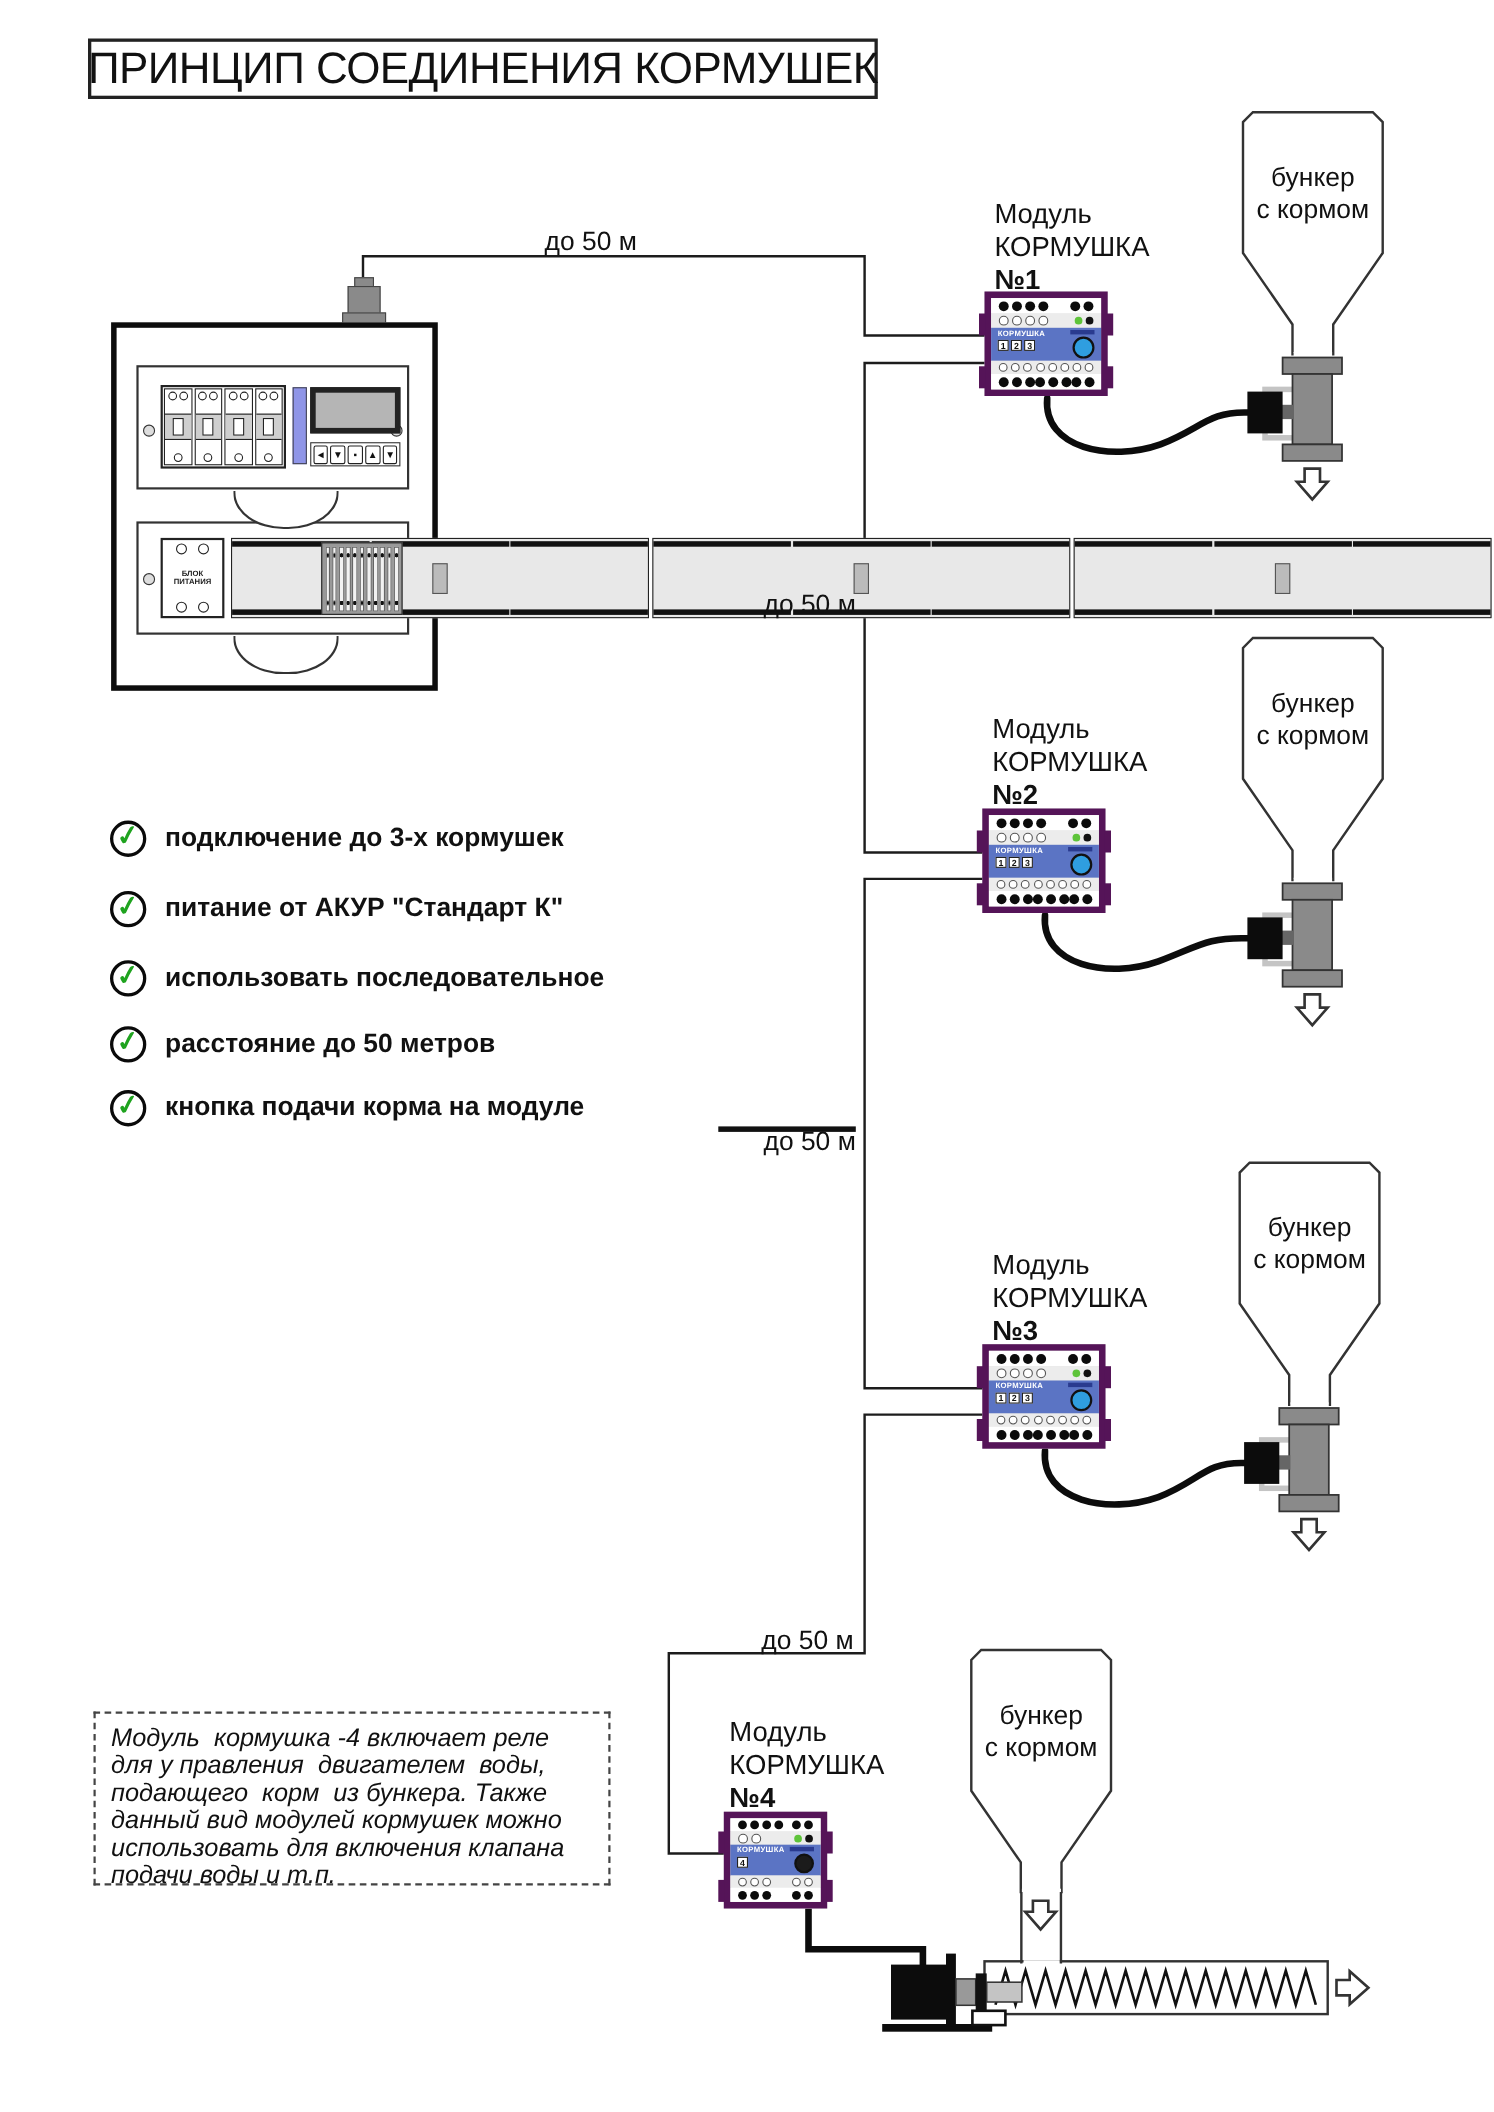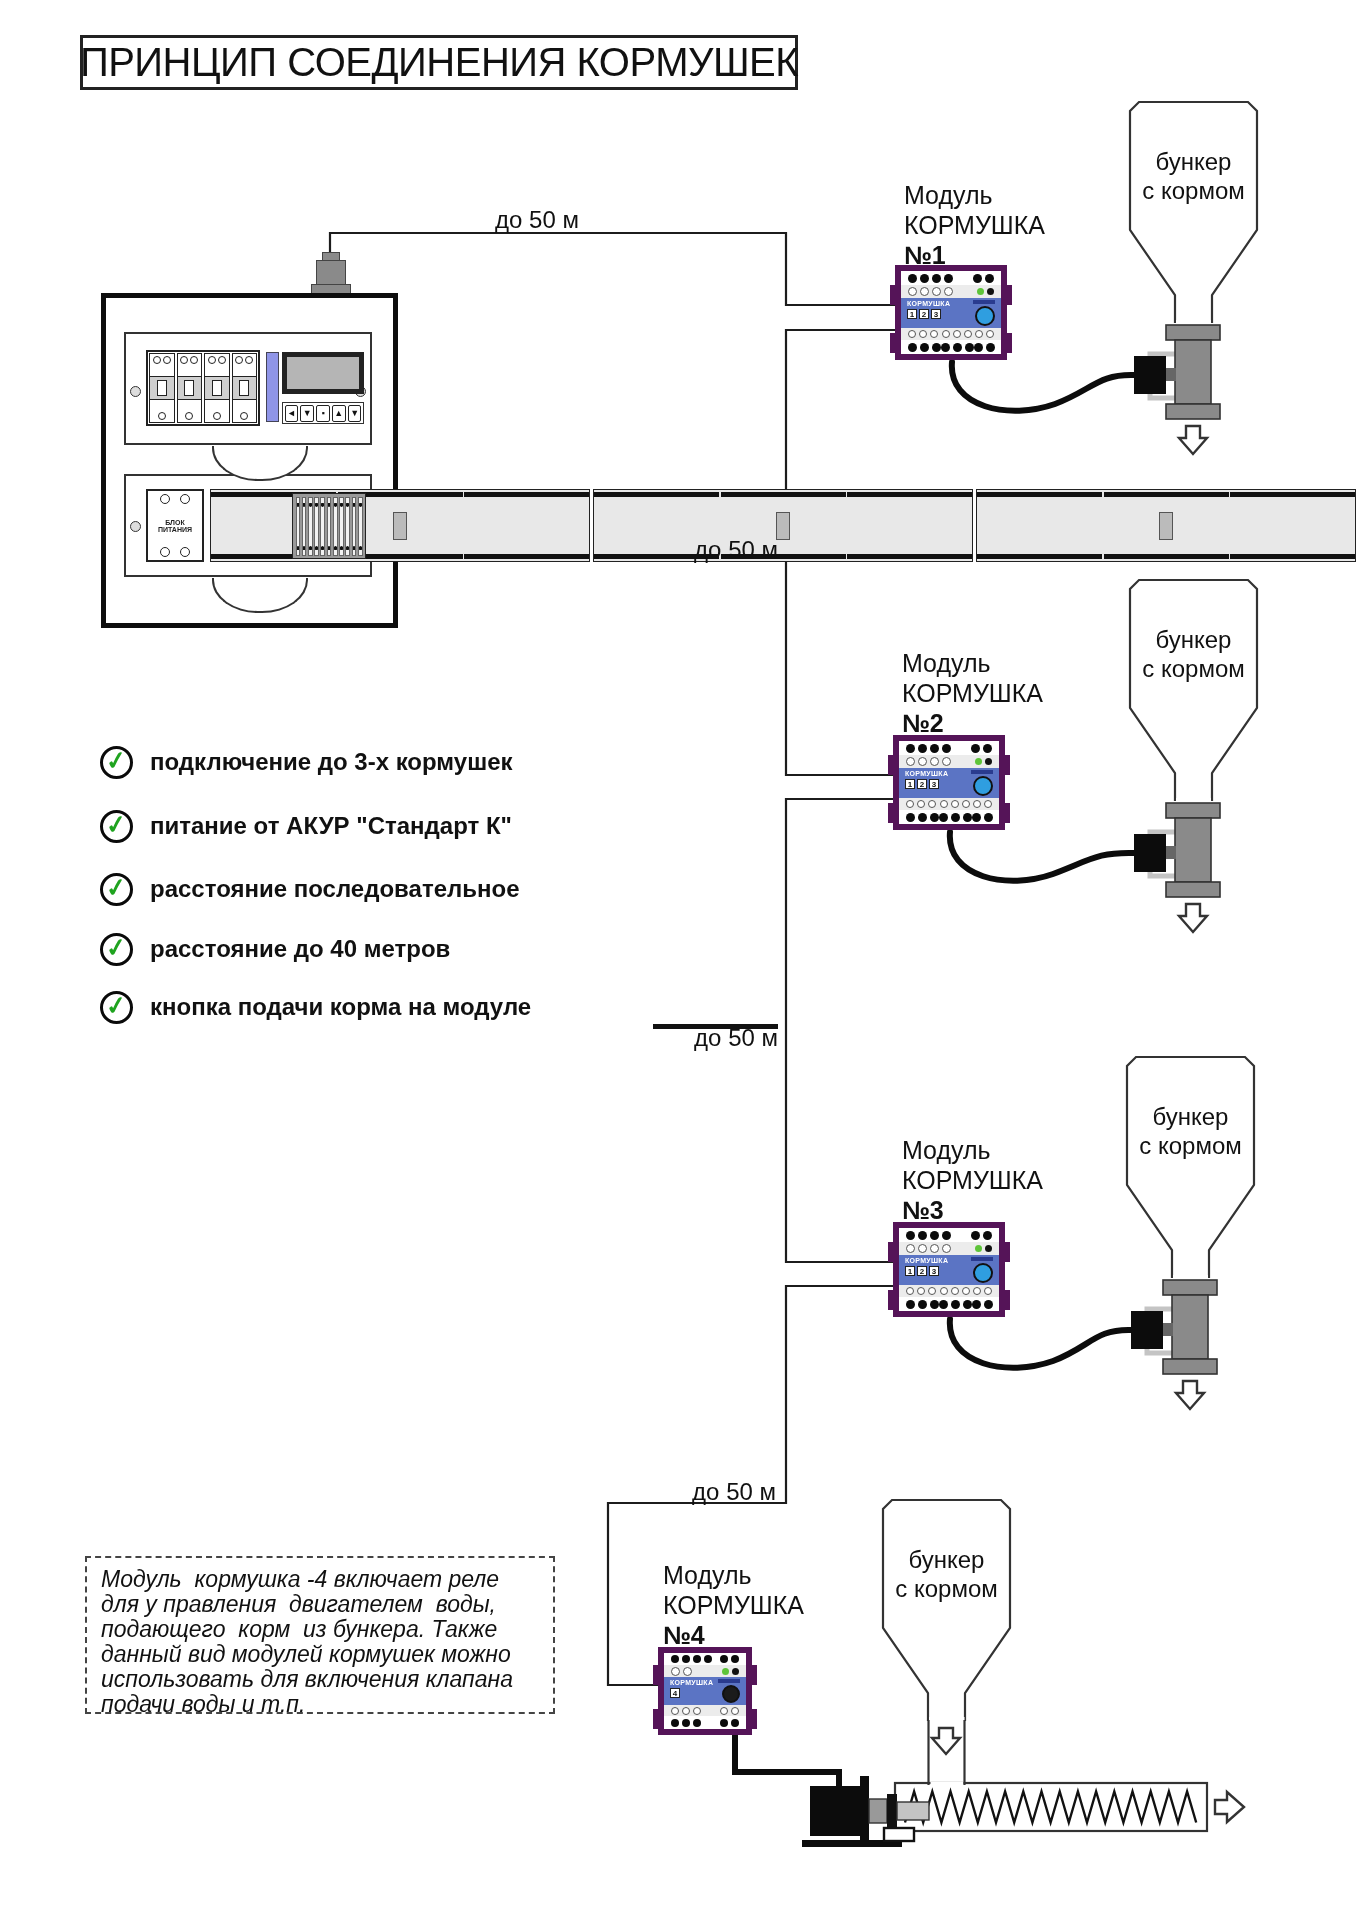--- a/index.html
+++ b/index.html
@@ -309,27 +309,27 @@
   <div class="feat" style="top:809px">
     <span class="chk">
         <span class="mark">✓</span>
       </span>
     <span class="ftxt">питание от АКУР "Стандарт К"</span>
     </div>
   <div class="feat" style="top:872px">
     <span class="chk">
         <span class="mark">✓</span>
       </span>
-    <span class="ftxt">расстояние последовательное</span>
+    <span class="ftxt">использовать последовательное</span>
     </div>
   <div class="feat" style="top:932px">
     <span class="chk">
         <span class="mark">✓</span>
       </span>
-    <span class="ftxt">расстояние до 40 метров</span>
+    <span class="ftxt">расстояние до 50 метров</span>
     </div>
   <div class="feat" style="top:990px">
     <span class="chk">
         <span class="mark">✓</span>
       </span>
     <span class="ftxt">кнопка подачи корма на модуле</span>
     </div>
 
   <div class="note">
     <div>Модуль  кормушка -4 включает реле</div>

